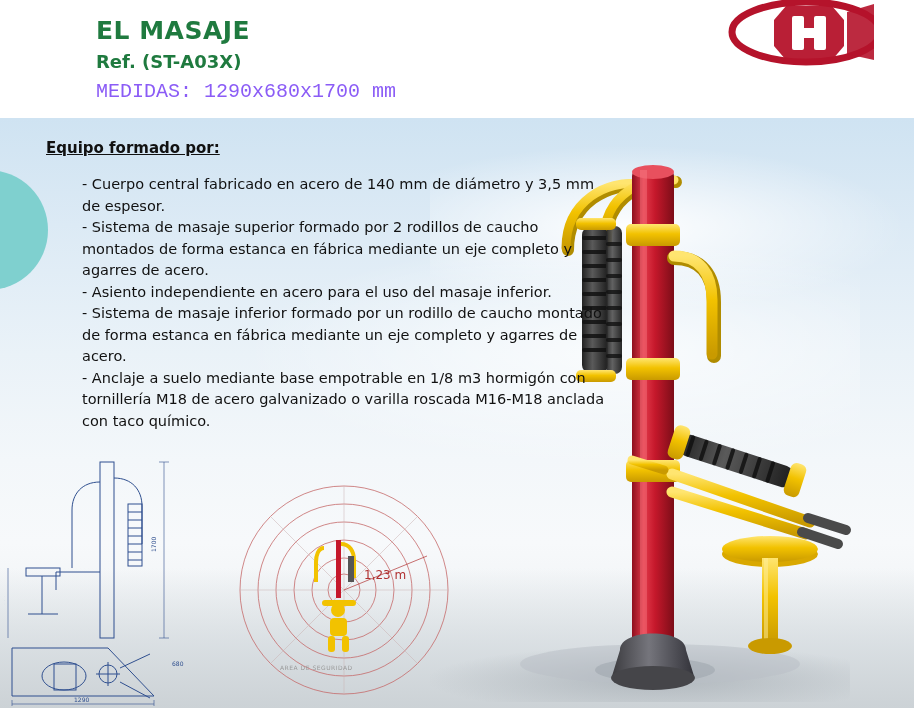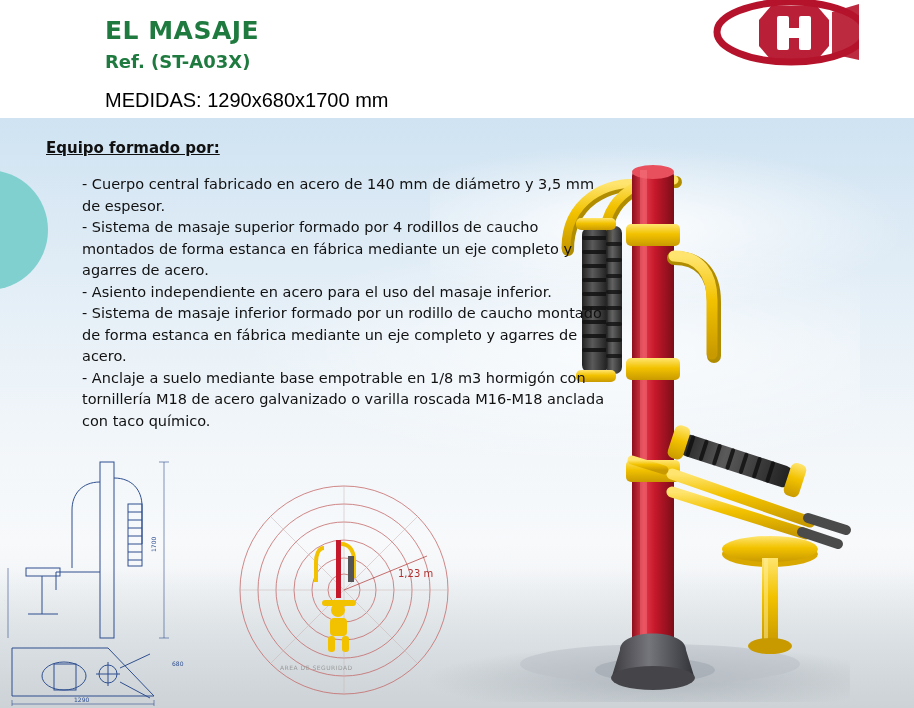--- a/index.html
+++ b/index.html
@@ -18,26 +18,27 @@
     position: relative;
     width: 914px;
     height: 708px;
     overflow: hidden;
     background: #ffffff;
   }
 
   
   .header {
     position: absolute;
-    left: 9px;
+    left: 0;
     top: 0;
     width: 850px;
     height: 118px;
     background: #ffffff;
     z-index: 20;
+    padding-left: 24px;
   }
   .title-block {
     position: absolute;
     left: 96px;
     top: 16px;
   }
   .title-main {
     font-family: "DejaVu Sans", sans-serif;
     font-weight: bold;
     font-size: 25px;
@@ -49,25 +50,25 @@
   .title-ref {
     font-family: "DejaVu Sans", sans-serif;
     font-weight: bold;
     font-size: 18px;
     color: #1f7a3f;
     line-height: 27px;
     margin-top: 2px;
     white-space: nowrap;
   }
   .title-measure {
-    font-family: Liberation Sans, sans-serif;
+    font-family: Liberation Mono, monospace;
     font-size: 20px;
-    color: #000000;
+    color: #8b5cf6;
     line-height: 26px;
-    margin-top: 12px;
+    margin-top: 4px;
     white-space: nowrap;
   }
 
   
   .logo {
     position: absolute;
     right: 0px;
     top: 0px;
     width: 160px;
     height: 78px;
@@ -189,24 +190,24 @@
     left: 280px;
     top: 664px;
     font-family: "DejaVu Sans", sans-serif;
     font-size: 6px;
     color: #9a9a9a;
     letter-spacing: 0.5px;
     z-index: 12;
   }
   .safety-dim {
     position: absolute;
-    left: 398px;
+    left: 364px;
     top: 568px;
     font-family: "DejaVu Sans", sans-serif;
-    font-size: 10px;
+    font-size: 12px;
     color: #b03030;
     z-index: 12;
   }
 
   
   .product {
     position: absolute;
     left: 480px;
     top: 130px;
     width: 434px;
@@ -248,21 +249,21 @@
           <rect x="78" y="28" width="34" height="10"></rect>
         </g>
         <path d="M133 12 L160 4 L160 60 L133 54 Z" fill="#b5132b" opacity="0.9"></path>
       </svg>
     </div>
   </div>
 
   <div class="desc">
     <div class="desc-title">Equipo formado por:</div>
     <div class="desc-line">- Cuerpo central fabricado en acero de 140 mm de diámetro y 3,5 mm de espesor.</div>
-    <div class="desc-line">- Sistema de masaje superior formado por 4 rodillos de caucho montados de forma estanca en fábrica mediante un eje completo y agarres de acero.</div>
+    <div class="desc-line">- Sistema de masaje superior formado por 2 rodillos de caucho montados de forma estanca en fábrica mediante un eje completo y agarres de acero.</div>
     <div class="desc-line">- Asiento independiente en acero para el uso del masaje inferior.</div>
     <div class="desc-line">- Sistema de masaje inferior formado por un rodillo de caucho montado de forma estanca en fábrica mediante un eje completo y agarres de acero.</div>
     <div class="desc-line">- Anclaje a suelo mediante base empotrable en 1/8 m3 hormigón con tornillería M18 de acero galvanizado o varilla roscada M16-M18 anclada con taco químico.</div>
   </div>
 
   <div class="tech-drawing">
     <svg width="212" height="258" viewBox="0 0 212 258" xmlns="http://www.w3.org/2000/svg">
       <g stroke="#2f4f8f" stroke-width="1" fill="none">
 
         <rect x="96" y="14" width="14" height="176"></rect>

